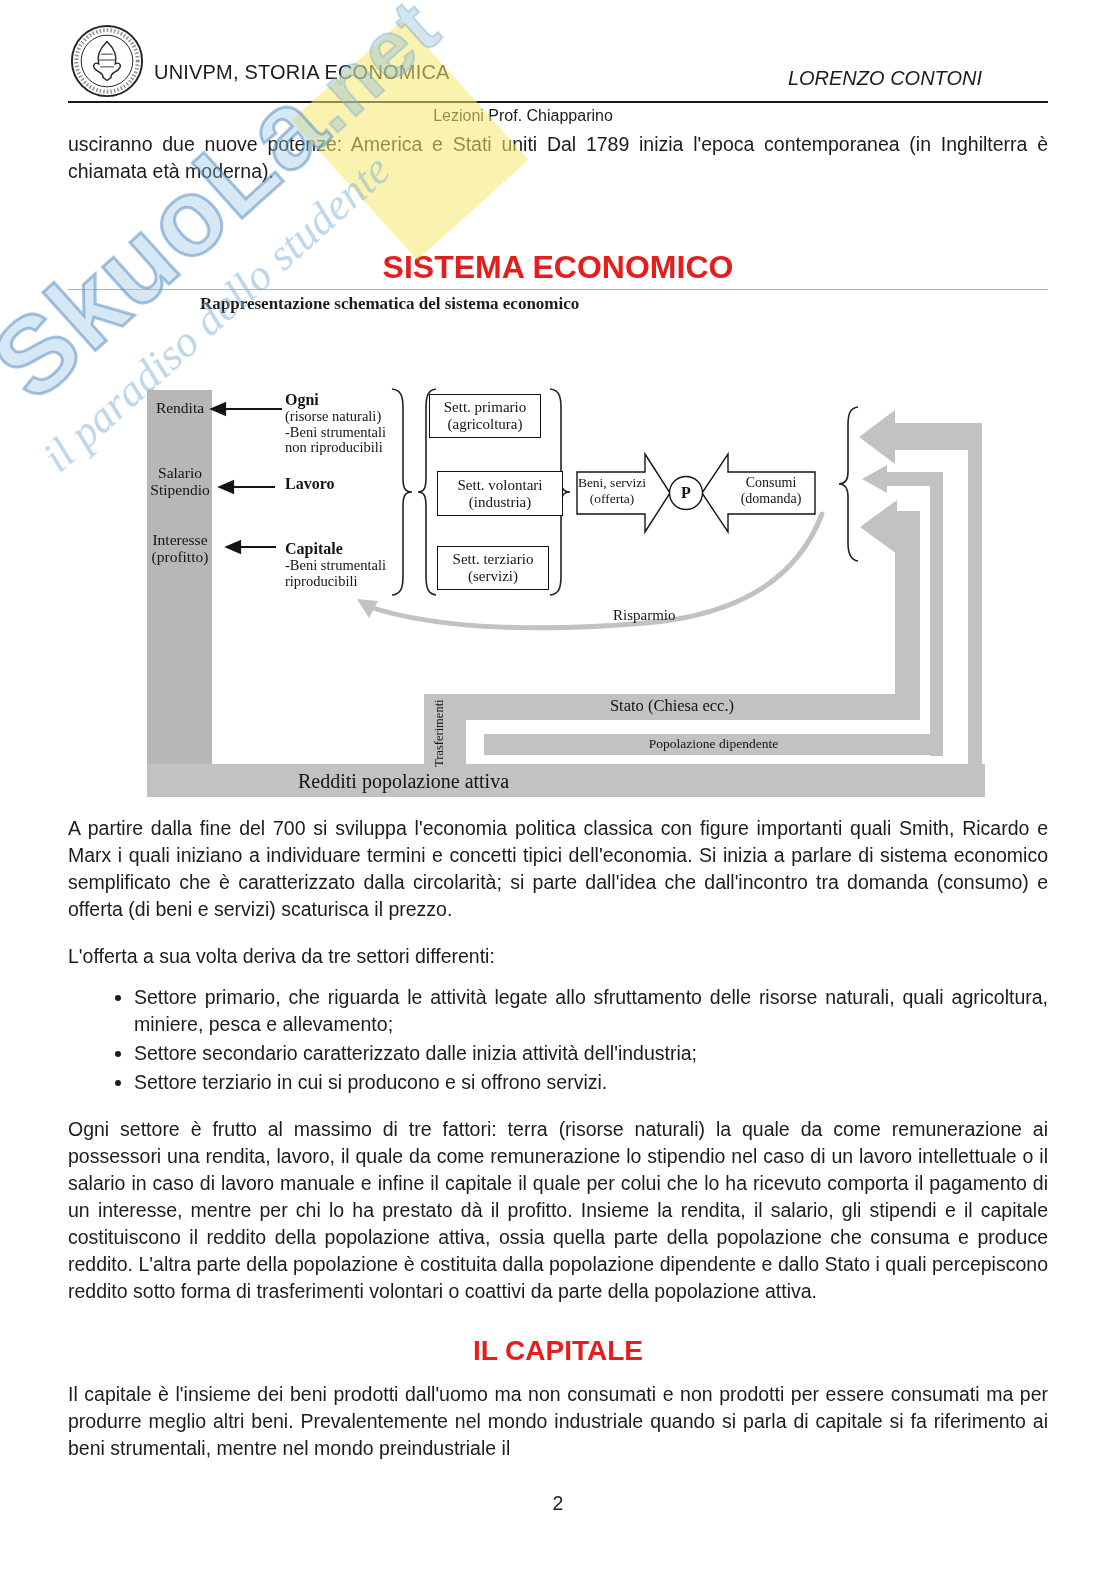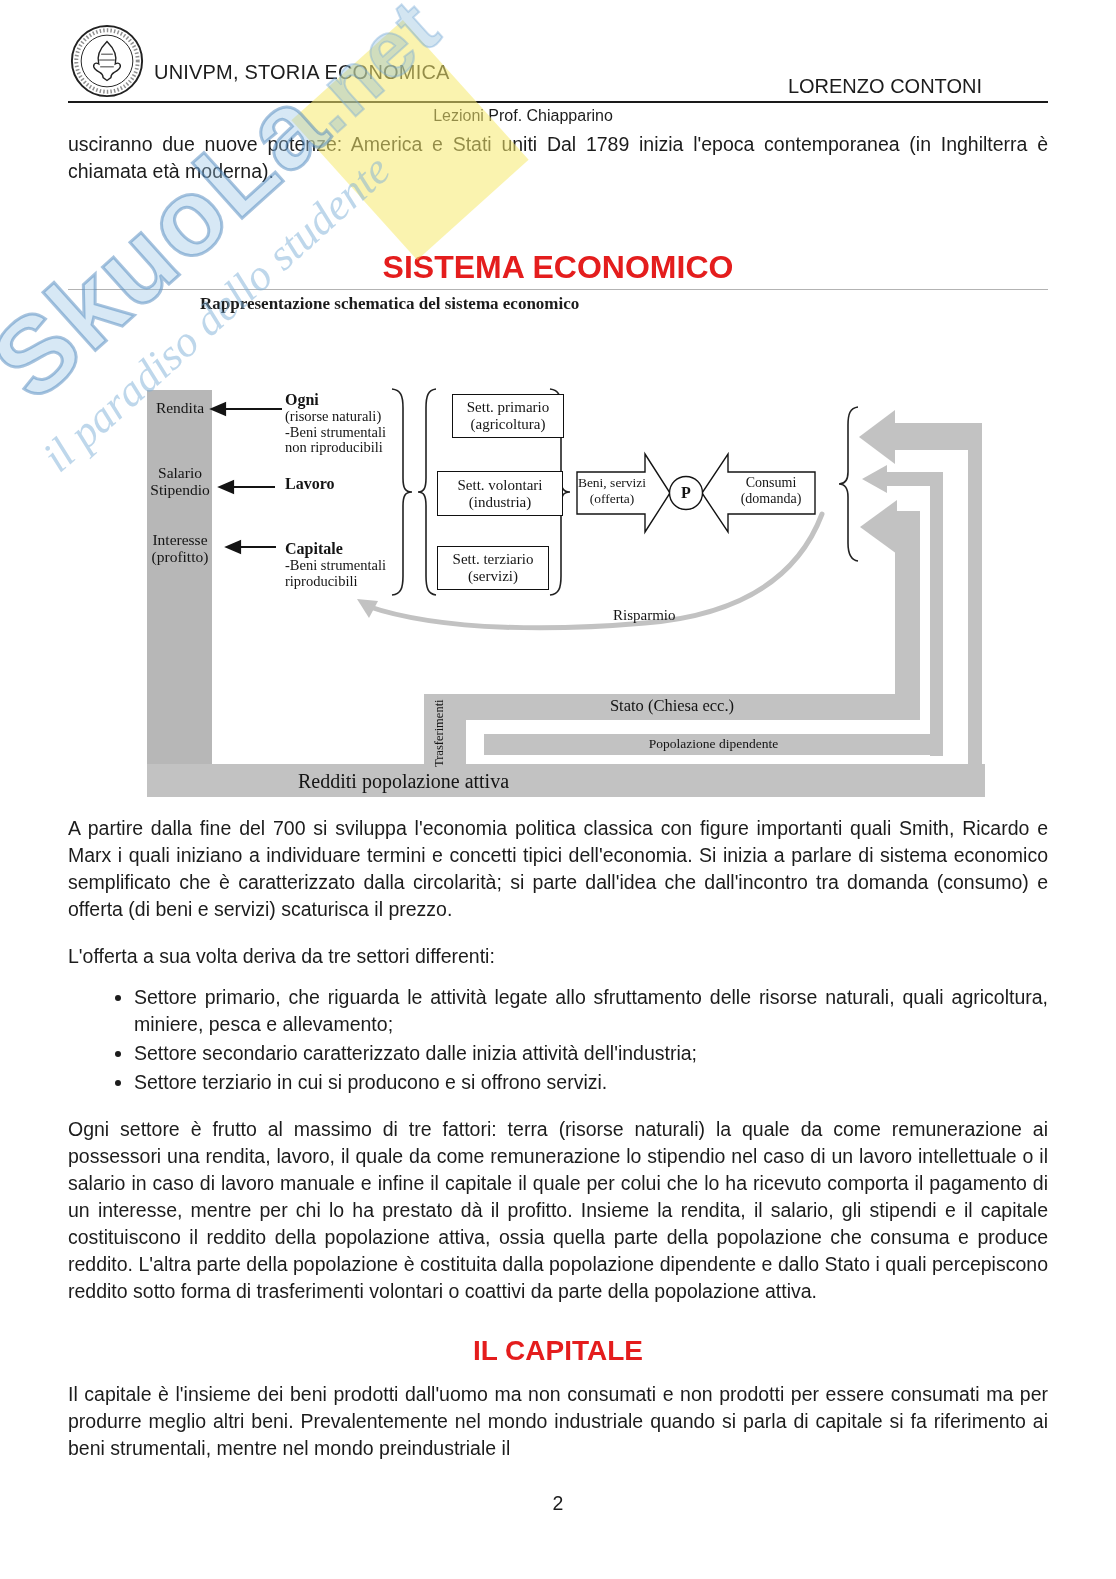--- a/index.html
+++ b/index.html
@@ -5,21 +5,21 @@
   html,body{margin:0;padding:0;background:#888;}
   .page{position:relative;width:1116px;min-height:1579px;background:#fff;
         box-sizing:border-box;padding:22px 68px 24px;overflow:hidden;
         font-family:"Liberation Sans",sans-serif;color:#1c1c1c;}
   .content{position:relative;z-index:1;}
 
   
   .header-row{display:flex;align-items:flex-end;border-bottom:2px solid #1a1a1a;padding-bottom:1px;}
   .logo-wrap{width:78px;height:78px;margin-right:8px;flex:0 0 auto;}
   .course-title{font-size:20px;letter-spacing:0.2px;padding-bottom:16px;}
-  .author{margin-left:auto;font-size:20px;margin-right:66px;padding-bottom:2px;}
+  .author{margin-left:auto;font-size:20px;margin-right:66px;padding-bottom:10px;font-style:italic;}
   .header-sub{text-align:center;padding-right:70px;font-size:16px;line-height:26px;}
 
   
   .intro,.body-p{font-size:19.5px;line-height:27px;text-align:justify;margin:2px 0 0;}
   .body-p{margin-top:15px;}
   .red-title{color:var(--accent,#e41d1d);font-weight:bold;font-size:32px;text-align:center;margin:64px 0 0;}
   .red-title2{color:var(--accent,#e41d1d);font-weight:bold;font-size:28px;text-align:center;margin:30px 0 0;}
   .title-rule{border-top:1px solid #b3b3b3;margin-top:3px;height:0;}
   .diagram-caption{font-family:"Liberation Serif",serif;font-weight:bold;font-size:17px;margin:4px 0 0 132px;}
   ul.sector-list{margin:14px 0 0;padding-left:66px;}
@@ -155,21 +155,21 @@
         <div class="fdet">-Beni strumentali</div>
         <div class="fdet">non riproducibili</div>
       </div>
       <div class="dtxt fname" style="left:140px;top:95px;">Lavoro</div>
       <div class="dtxt" style="left:140px;top:160px;">
         <div class="fname">Capitale</div>
         <div class="fdet">-Beni strumentali</div>
         <div class="fdet">riproducibili</div>
       </div>
 
-      <div class="sector-box" style="left:307px;top:14px;width:110px;height:42px;">
+      <div class="sector-box" style="left:284px;top:14px;width:110px;height:42px;">
         <div>Sett. primario</div>
         <div>(agricoltura)</div>
       </div>
       <div class="sector-box" style="left:292px;top:91px;width:124px;height:43px;">
         <div>Sett. volontari</div>
         <div>(industria)</div>
       </div>
       <div class="sector-box" style="left:292px;top:166px;width:110px;height:42px;">
         <div>Sett. terziario</div>
         <div>(servizi)</div>

